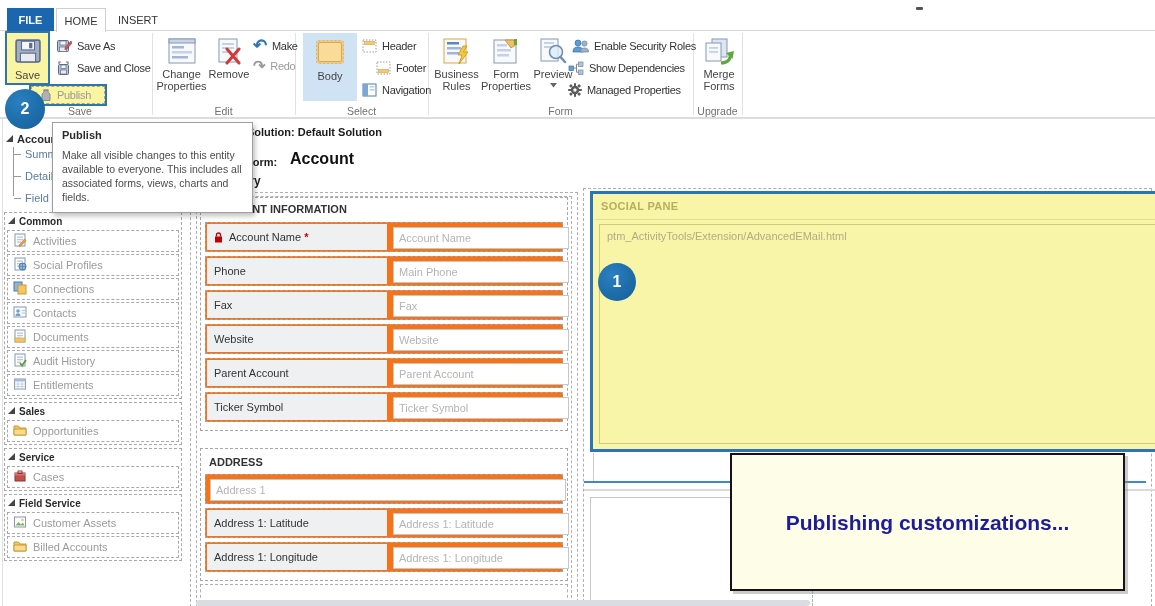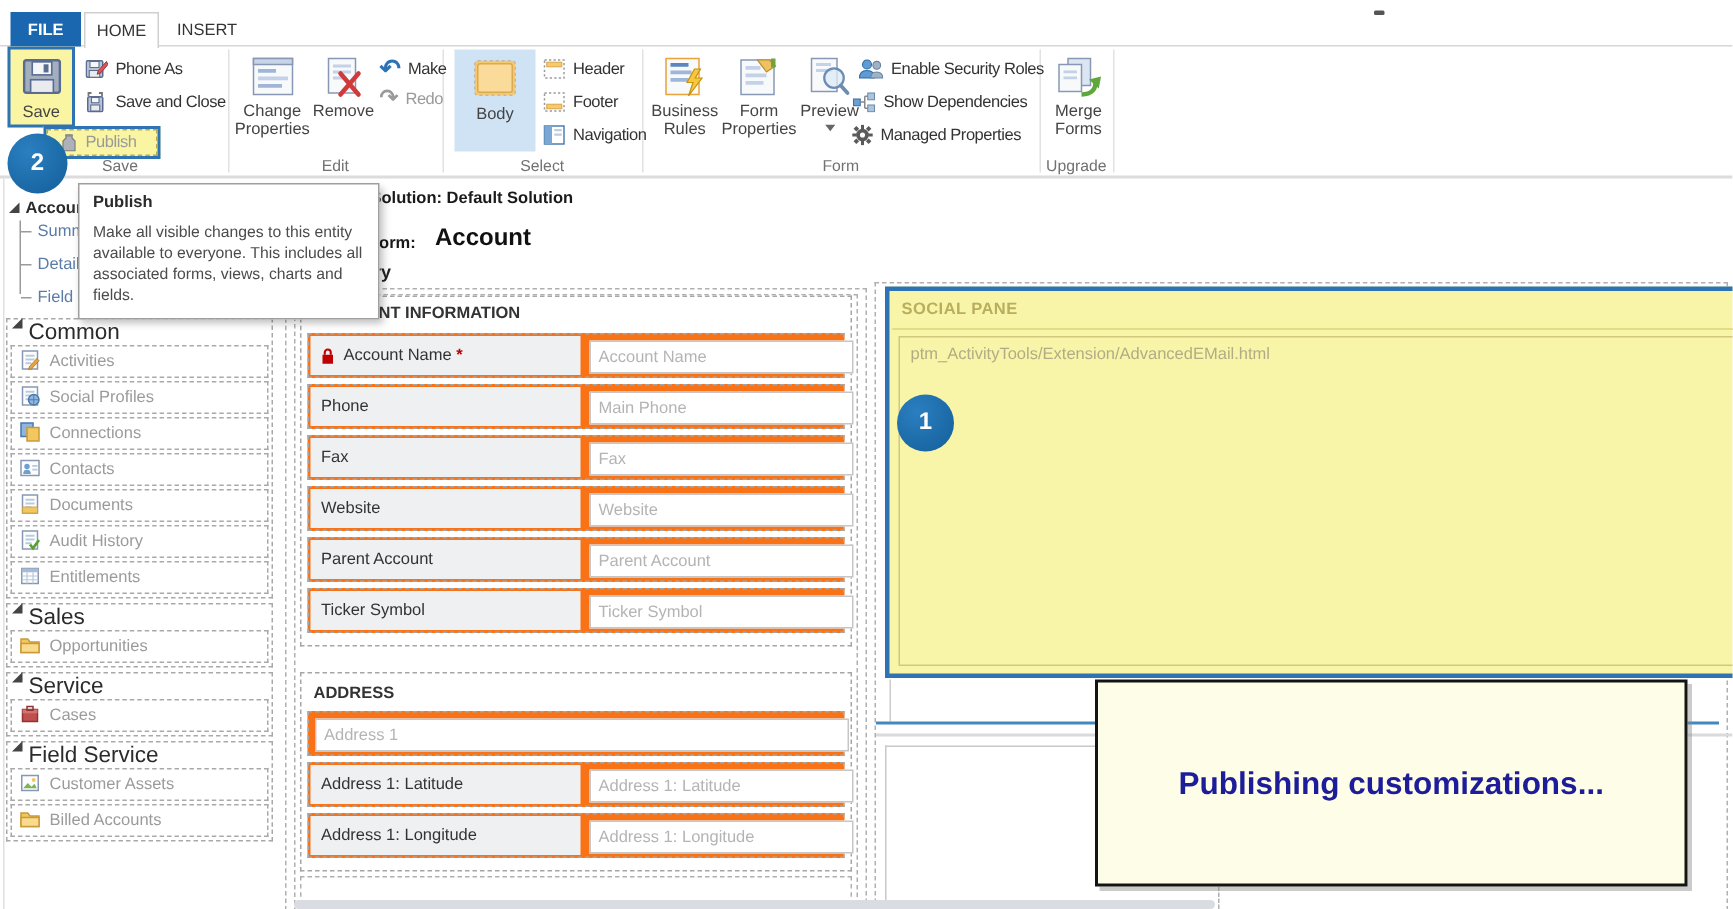--- a/index.html
+++ b/index.html
@@ -31,21 +31,21 @@
 
   
   .side-left-border { position:absolute; left:2px; top:119px; width:1px; height:487px; background:#e0e0e0; }
   .acct-header { position:absolute; left:6px; top:133px; font-size:11px; font-weight:bold; color:#2b2b2b; display:flex; gap:4px; align-items:center;}
   .tree-v { position:absolute; left:13px; top:147px; width:1px; height:49px; background:#9a9a9a; }
   .tree-item { position:absolute; left:14px; font-size:11px; color:#5a7ca6; display:flex; align-items:center; }
   .tree-item .stub { width:7px; height:1px; background:#9a9a9a; margin-right:4px; }
   .tri { display:inline-block; width:0; height:0; border-left:7px solid transparent; border-bottom:7px solid #444; transform:translateY(-1px); }
   .side-sections { position:absolute; left:4px; top:212px; width:178px; }
   .side-section { border:1px dashed #a9a9a9; margin-bottom:3px; background:#fff; }
-  .side-section .sec-head { height:17px; display:flex; align-items:flex-start; gap:4px; padding-left:3px; font-size:15px; font-weight:normal; color:#2b2b2b; }
+  .side-section .sec-head { height:17px; display:flex; align-items:center; gap:4px; padding-left:3px; font-size:10px; font-weight:bold; color:#2b2b2b; }
   .side-item { border:1px dashed #a9a9a9; height:22px; margin:0 2px 2px 2px; display:flex; align-items:center; padding-left:5px; gap:6px; font-size:11px; color:#9b9b9b; background:#fff; }
 
   
   .sol-label { position:absolute; left:247px; top:126px; font-size:11px; font-weight:bold; color:#1a1a1a; }
   .form-label { position:absolute; left:246px; top:156px; font-size:11px; font-weight:bold; color:#1a1a1a; }
   .form-name { position:absolute; left:290px; top:150px; font-size:16px; font-weight:bold; color:#111; }
   .tab-name { position:absolute; left:206px; top:174px; font-size:12px; font-weight:bold; color:#222; }
 
   
   .dashed-box { position:absolute; border:1px dashed #b0b0b0; }
@@ -115,21 +115,21 @@
   </svg>
   <div class="rbtn-label">Save</div>
 </div>
 <div class="smallitem" style="left:57px; top:37px;">
   <svg class="icon" width="15" height="14" viewBox="0 0 15 14">
     <rect x="0.5" y="1.5" width="11" height="11" rx="1" fill="#b9c3d2" stroke="#5a6c91"></rect>
     <rect x="3" y="2" width="6" height="4" fill="#f5f6f8" stroke="#5a6c91" stroke-width="0.7"></rect>
     <rect x="2.5" y="8" width="7" height="4.5" fill="#e9ebef" stroke="#5a6c91" stroke-width="0.7"></rect>
     <path d="M14 2 L8.5 8 L7.8 10.5 L10.2 9.6 L15 4 Z" fill="#d6565a" stroke="#8d2f33" stroke-width="0.6"></path>
   </svg>
-  <span>Phone As</span>
+  <span>Save As</span>
 </div>
 <div class="smallitem" style="left:57px; top:59px;">
   <svg class="icon" width="15" height="14" viewBox="0 0 15 14">
     <path d="M2 3 L2 1 L4 1" fill="none" stroke="#777" stroke-width="1.2"></path>
     <path d="M9 1 L11 1 L11 3" fill="none" stroke="#777" stroke-width="1.2"></path>
     <rect x="1.5" y="3.5" width="10" height="10" rx="1" fill="#b9c3d2" stroke="#5a6c91"></rect>
     <rect x="4" y="4" width="5" height="3.5" fill="#f5f6f8" stroke="#5a6c91" stroke-width="0.7"></rect>
     <rect x="3.5" y="9" width="6" height="4" fill="#e9ebef" stroke="#5a6c91" stroke-width="0.7"></rect>
   </svg>
   <span>Save and Close</span>
@@ -184,21 +184,21 @@
   </svg>
   <div class="rbtn-label" style="margin-top:4px">Body</div>
 </div>
 <div class="smallitem" style="left:362px; top:37px;">
   <svg class="icon" width="15" height="14" viewBox="0 0 15 14">
     <rect x="1" y="1" width="13" height="12" fill="#fff" stroke="#9b9b9b" stroke-dasharray="1.5 1.5"></rect>
     <rect x="2.5" y="2.5" width="10" height="3" fill="#f9c868" stroke="#dba94e" stroke-width="0.7"></rect>
   </svg>
   <span>Header</span>
 </div>
-<div class="smallitem" style="left:362px; top:59px;">
+<div class="smallitem" style="left:376px; top:59px;">
   <svg class="icon" width="15" height="14" viewBox="0 0 15 14">
     <rect x="1" y="1" width="13" height="12" fill="#fff" stroke="#9b9b9b" stroke-dasharray="1.5 1.5"></rect>
     <rect x="2.5" y="8.5" width="10" height="3" fill="#f9c868" stroke="#dba94e" stroke-width="0.7"></rect>
   </svg>
   <span>Footer</span>
 </div>
 <div class="smallitem" style="left:362px; top:81px;">
   <svg class="icon" width="15" height="14" viewBox="0 0 15 14">
     <rect x="1" y="1" width="13" height="12" fill="#fff" stroke="#4d7db3"></rect>
     <rect x="1" y="1" width="5" height="12" fill="#7aa7d4"></rect>

